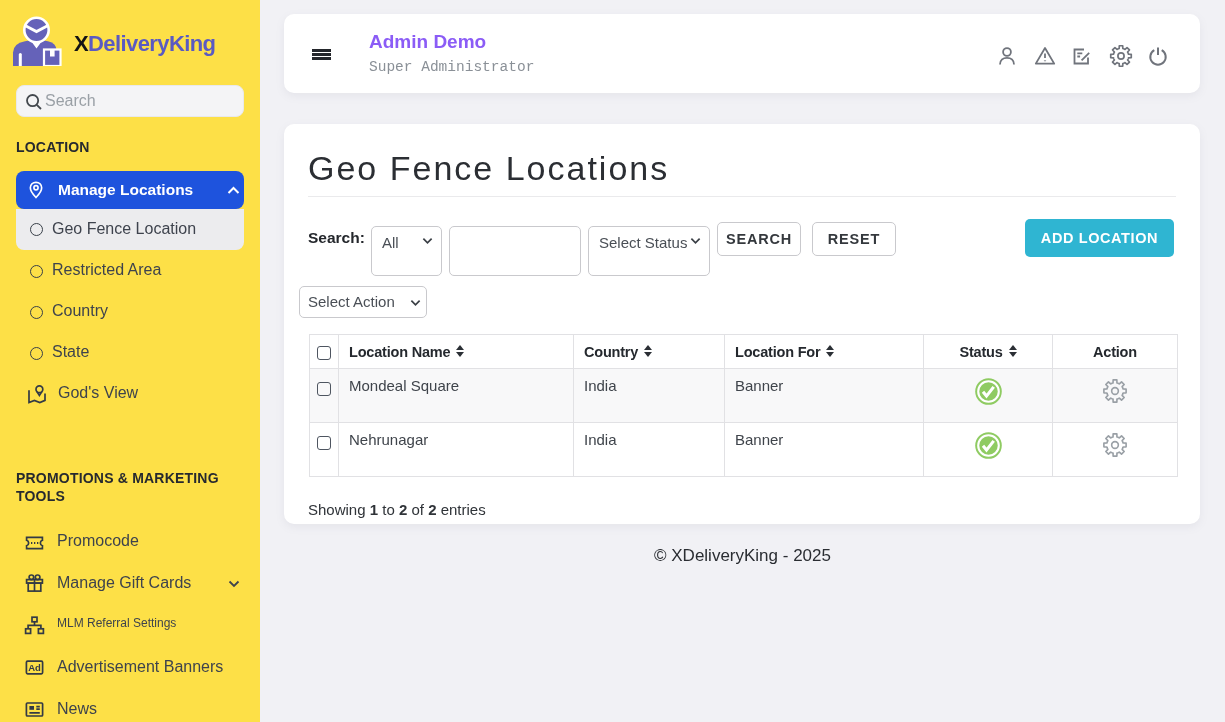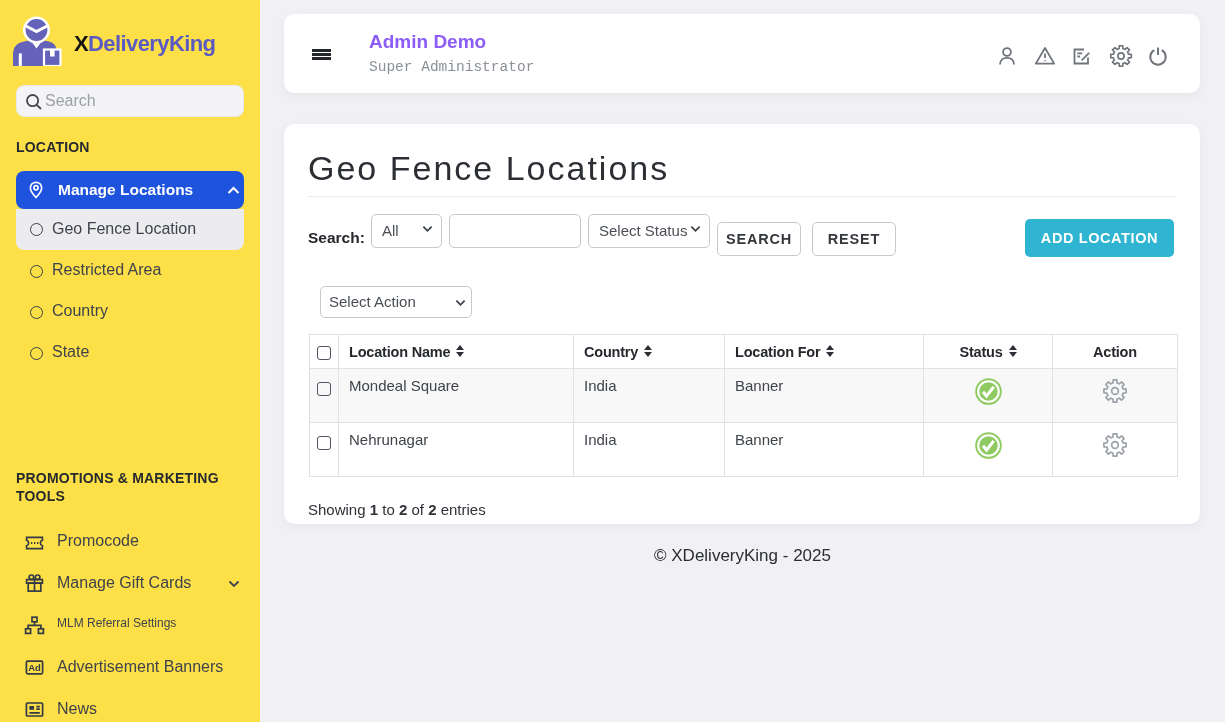--- a/index.html
+++ b/index.html
@@ -23,21 +23,21 @@
 #topbar { position:absolute; left:284px; top:14px; width:916px; height:79px; background:#fff; border-radius:10px; box-shadow:0 3px 8px rgba(130,130,150,.10); }
 #burger { position:absolute; left:28px; top:35px; width:19px; }
 #burger div { height:2.5px; background:#23262b; margin-bottom:1.6px; }
 #tb-title { position:absolute; left:85px; top:17px; font-size:19px; font-weight:bold; color:#8b5cf6; }
 #tb-sub { position:absolute; left:85px; top:45px; font-size:14.5px; color:#8a9097;font-family:Liberation Mono, monospace; }
 .tbico { position:absolute; top:30px; }
 
 #card { position:absolute; left:284px; top:124px; width:916px; height:400px; background:#fff; border-radius:10px; box-shadow:0 3px 8px rgba(130,130,150,.10); }
 #h1 { position:absolute; left:24px; top:25px; font-size:34px; font-weight:400; color:#2b2e33; letter-spacing:2.0px; }
 #divider { position:absolute; left:24px; top:72px; width:868px; height:1px; background:#eaeaec; }
-.ctl { position:absolute; top:90px; height:34px; border:1px solid #c9c9cd; border-radius:5px; background:#fff; font-size:15px; color:#4a4f56; }
+.ctl { position:absolute; top:102px; height:50px; border:1px solid #c9c9cd; border-radius:5px; background:#fff; font-size:15px; color:#4a4f56; }
 .ctl .cv { position:absolute; right:8px; top:10px; }
 .ctl .lab { position:absolute; left:10px; top:7px; white-space:nowrap; }
 #lab-search { position:absolute; left:24px; top:105px; font-size:15.5px; font-weight:bold; color:#24272c; }
 .btn { position:absolute; top:98px; height:34px; border:1px solid #c9c9cd; border-radius:5px; background:#fff; font-size:14.5px; font-weight:bold; color:#34383d; letter-spacing:0.8px; text-align:center; line-height:32px; }
 #btn-add { position:absolute; left:741px; top:95px; width:149px; height:38px; background:#2fb5d2; border:none; border-radius:5px; color:#fff; font-size:14.5px; font-weight:bold; letter-spacing:0.6px; text-align:center; line-height:38px; }
 
 #tbl { position:absolute; left:25px; top:210px; border-collapse:collapse; }
 #tbl th, #tbl td { border:1px solid #e1e1e4; vertical-align:top; }
 #tbl th { height:34px; font-size:14.5px; letter-spacing:-0.2px; font-weight:bold; color:#25292e; text-align:left; padding:0 10px; vertical-align:middle; }
 #tbl td { height:54px; font-size:15px; color:#3f444b; padding:8px 10px 0 10px; }
@@ -90,20 +90,28 @@
       <div class="abs" style="left:36px;top:10px;font-size:16px;color:#3e434d">Restricted Area</div>
     </div>
   <div class="srow" style="top:292px">
       <div class="circ"></div>
       <div class="abs" style="left:36px;top:10px;font-size:16px;color:#3e434d">Country</div>
     </div>
   <div class="srow" style="top:333px">
       <div class="circ"></div>
       <div class="abs" style="left:36px;top:10px;font-size:16px;color:#3e434d">State</div>
     </div>
+  <div class="srow" style="top:374px">
+    <svg class="sico" style="left:9px" width="22" height="22" viewBox="0 0 22 22" fill="none" stroke="#333a45" stroke-width="1.7">
+        <path d="M4 7.2 V19.6 l5.4-2.2 5.4 2.2 5.2-2.2 V10.5"></path>
+        <circle cx="14.4" cy="6.3" r="3.4"></circle>
+        <path d="M11.9 8.6 L14.4 12.4 L16.9 8.6"></path>
+      </svg>
+    <div class="abs" style="left:42px;top:10px;font-size:16px;color:#3e434d">God's View</div>
+  </div>
   <div class="sechead" style="top:470px;line-height:17.5px">PROMOTIONS &amp; MARKETING<br>TOOLS</div>
   <div class="srow" style="top:521px">
     <svg class="sico" style="left:7px" width="23" height="23" viewBox="0 0 23 23" fill="none" stroke="#333a45" stroke-width="1.7">
         <path d="M3.6 7.4 H19.4 V10.3 a2.8 2.8 0 0 0 0 5.4 V18.6 H3.6 V15.7 a2.8 2.8 0 0 0 0-5.4 Z"></path>
         <path d="M8 13 h1.3 M11 13 h1.3 M14 13 h1.3" stroke-width="1.8"></path>
       </svg>
     <div class="abs" style="left:41px;top:11px;font-size:16px;color:#3e434d">Promocode</div>
   </div>
   <div class="srow" style="top:563px">
     <svg class="sico" style="left:7px" width="23" height="23" viewBox="0 0 23 23" fill="none" stroke="#333a45" stroke-width="1.7">
@@ -188,21 +196,21 @@
   <div class="ctl" style="left:165px;width:132px"></div>
   <div class="ctl" style="left:304px;width:122px">
       <span class="lab">Select Status</span>
       <svg class="cv" width="11" height="8" viewBox="0 0 12 8" fill="none" stroke="#3a3f45" stroke-width="1.9">
         <path d="M1.5 1.5 L6 6 L10.5 1.5"></path>
       </svg>
     </div>
   <div class="btn" style="left:433px;width:84px">SEARCH</div>
   <div class="btn" style="left:528px;width:84px">RESET</div>
   <div id="btn-add">ADD LOCATION</div>
-  <div class="ctl" style="left:36px;top:162px;width:152px;height:32px">
+  <div class="ctl" style="left:15px;top:162px;width:128px;height:32px">
       <span class="lab" style="top:6px;left:8px">Select Action</span>
       <svg class="cv" style="top:12px;right:5px" width="11" height="8" viewBox="0 0 12 8" fill="none" stroke="#3a3f45" stroke-width="1.9">
         <path d="M1.5 1.5 L6 6 L10.5 1.5"></path>
       </svg>
     </div>
   <table id="tbl">
     <tbody>
         <tr>
       <th style="width:29px;text-align:center;padding:0"><span class="cbx" style="vertical-align:middle"></span></th>
       <th style="width:235px">Location Name<span class="sorter"><div class="up"></div><div class="dn"></div></span></th>

